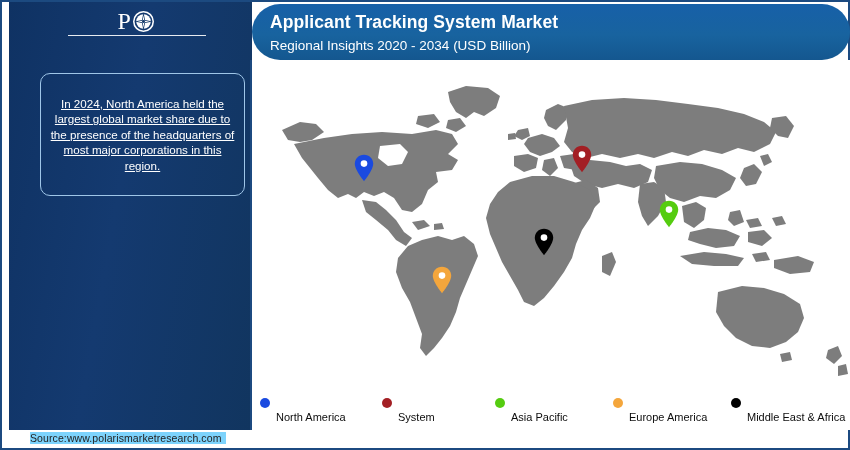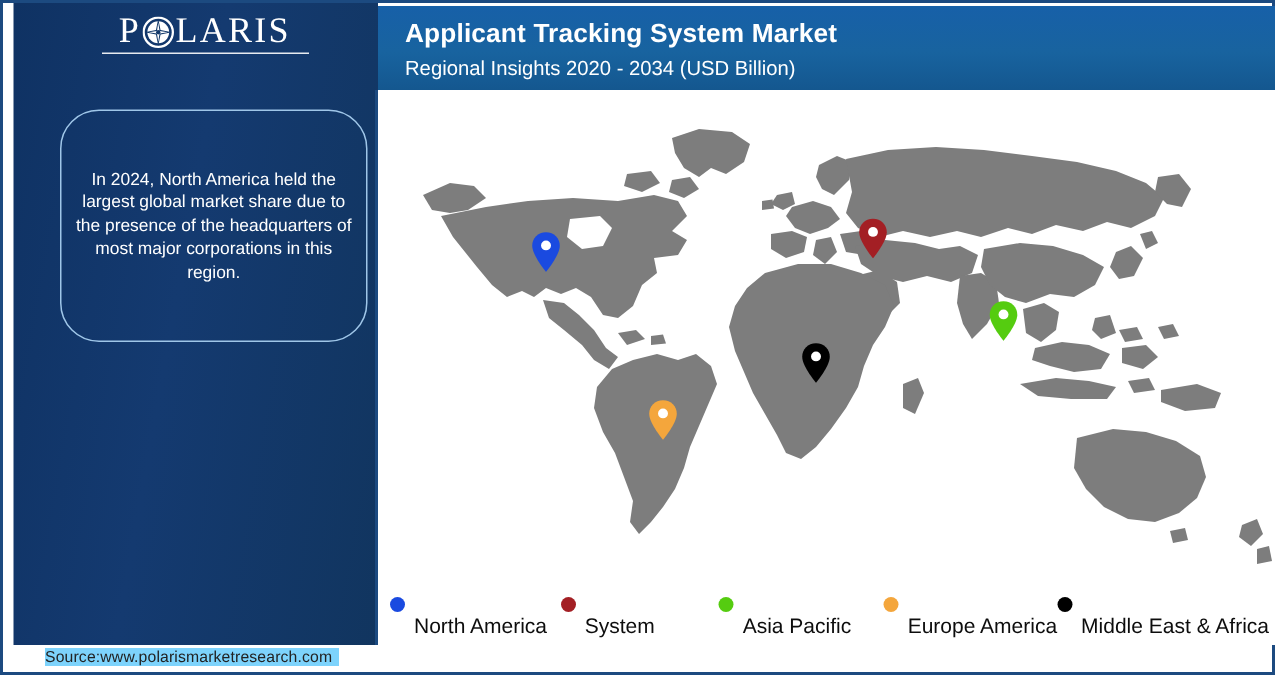--- a/index.html
+++ b/index.html
@@ -52,39 +52,41 @@
     vertical-align: -3px;
   }
 
   
   #header {
     position: absolute; left: 250px; top: 2px;
     width: 598px; height: 56px;
     background: linear-gradient(180deg, #1760a8 0%, #18639f 55%, #14578f 100%);
     padding: 7px 0 0 18px;
     color: #ffffff;
+    border-radius: 28px;
   }
   #header-title {
     font-size: 17.5px; font-weight: bold; line-height: 22px;
     letter-spacing: .1px;
   }
   #header-sub {
     font-size: 13.5px; font-weight: normal; line-height: 19px;
     margin-top: 3px;
   }
 
   
   #callout-box {
     position: absolute; left: 31px; top: 71px;
-    width: 205px; height: 155px;
+    width: 205px; height: 123px;
     border: 1.6px solid #9fc6e8;
-    border-radius: 26px;
+    border-radius: 10px;
     color: #ffffff;
     display: flex; align-items: center; justify-content: center;
     padding: 4px 9px;
+    text-decoration: underline;
   }
   #callout-box-text {
     font-size: 11.6px; line-height: 15.6px; text-align: center;
   }
 
   
   #callout-circle {
     position: absolute; left: 36px; top: 232px;
     width: 203px; height: 203px;
     background: #ffffff;
@@ -121,42 +123,41 @@
   #legend {
     position: absolute; left: 258px; top: 391px;
     width: 586px; height: 20px;
     display: flex; align-items: center;
   }
   .legend-item { display: flex; align-items: center; white-space: nowrap; }
   .legend-dot {
     width: 10px; height: 10px; border-radius: 50%;
     margin-right: 6px; flex: none;
   }
-  .legend-label { font-size: 14px; color: #0d0d0d; margin-top: 28px; }
+  .legend-label { font-size: 11px; color: #0d0d0d; margin-top: 28px; }
 </style>
 </head>
 <body>
 
 <div id="frame">
 
   <div id="navy-panel">
 
     <div id="logo-block">
       <div id="logo-word">
         <span>P</span>
         <span class="compass-o">
           <svg width="21" height="21" viewBox="0 0 22 22">
             <circle cx="11" cy="11" r="10.2" fill="none" stroke="#ffffff" stroke-width="1.6"></circle>
             <circle cx="11" cy="11" r="7.6" fill="#ffffff"></circle>
             <path d="M11 1.6 L12.6 9.4 L20.4 11 L12.6 12.6 L11 20.4 L9.4 12.6 L1.6 11 L9.4 9.4 Z" fill="#123869"></path>
             <path d="M11 4.4 L11.9 10.1 L17.6 11 L11.9 11.9 L11 17.6 L10.1 11.9 L4.4 11 L10.1 10.1 Z" fill="#ffffff"></path>
             <circle cx="11" cy="11" r="1.5" fill="#123869"></circle>
           </svg>
         </span>
-        <span>LARIS</span>
       </div>
       <div id="logo-rule"></div>
     </div>
 
     <div id="callout-box">
       <div id="callout-box-text">In 2024, North America held the largest global market share due to the presence of the headquarters of most major corporations in this region.</div>
     </div>
 
   </div>
 

